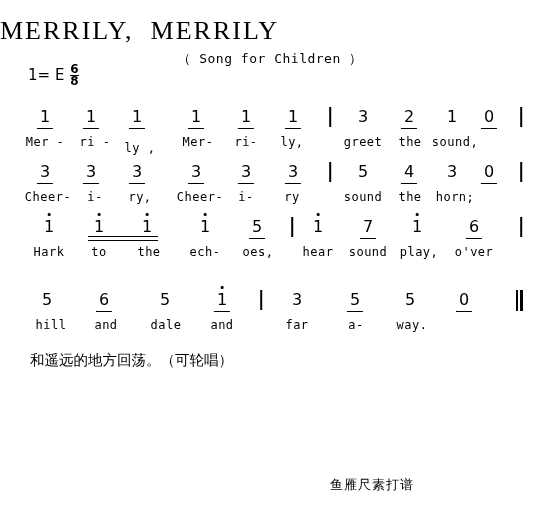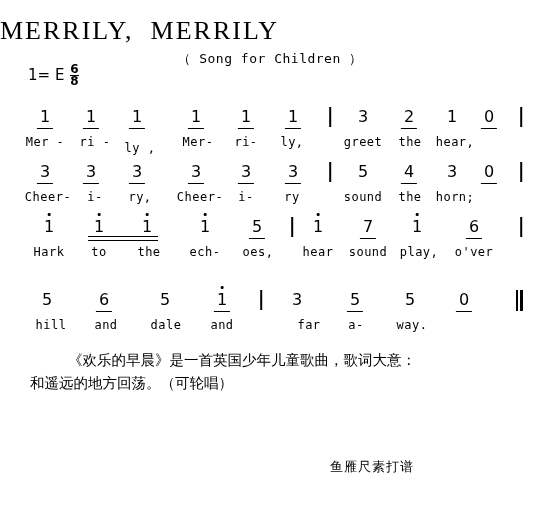--- a/index.html
+++ b/index.html
@@ -177,21 +177,21 @@
     line-height: 23px;
   }
   .notes-block p { margin: 0; white-space: pre; }
   .nb-line-1 { text-indent: 38px; }
   .nb-line-2 { text-indent: 28px; }
   .nb-line-3 { text-indent: 0px; }
 
   .signature {
     position: absolute;
     left: 330px;
-    top: 458px;
+    top: 476px;
     font-family: "DejaVu Sans", sans-serif;
     font-size: 13px;
     letter-spacing: 1px;
     white-space: pre;
   }
 </style>
 </head>
 <body>
 
 <div class="sheet-title">MERRILY,  MERRILY</div>
@@ -224,21 +224,21 @@
       </div>
       <div class="lyrics-row">
         <div class="lyric" style="left: 45px;">Mer -</div>
         <div class="lyric" style="left: 95px;">ri -</div>
         <div class="lyric" style="left: 140px; margin-top: 6px;">ly ,</div>
         <div class="lyric" style="left: 198px; text-align: right;">Mer-</div>
         <div class="lyric" style="left: 246px;">ri-</div>
         <div class="lyric" style="left: 292px;">ly,</div>
         <div class="lyric" style="left: 363px;">greet</div>
         <div class="lyric" style="left: 410px;">the</div>
-        <div class="lyric" style="left: 455px;">hear,</div>
+        <div class="lyric" style="left: 455px;">sound,</div>
       </div>
     </div>
     <div class="staff" style="top: 159px;">
       <div class="notes-row">
         <div class="note beam1" style="left: 45px; top: 4px;"><span class="glyph">3</span></div>
         <div class="note beam1" style="left: 91px; top: 4px;"><span class="glyph">3</span></div>
         <div class="note beam1" style="left: 137px; top: 4px;"><span class="glyph">3</span></div>
         <div class="note beam1" style="left: 196px; top: 4px;"><span class="glyph">3</span></div>
         <div class="note beam1" style="left: 246px; top: 4px;"><span class="glyph">3</span></div>
         <div class="note beam1" style="left: 293px; top: 4px;"><span class="glyph">3</span></div>
@@ -305,25 +305,24 @@
         <div class="endbar" style="left: 516px; top: 3px;">
           <div class="thin"></div>
           <div class="thick"></div>
         </div>
       </div>
       <div class="lyrics-row">
         <div class="lyric" style="left: 51px;">hill</div>
         <div class="lyric" style="left: 106px;">and</div>
         <div class="lyric" style="left: 166px;">dale</div>
         <div class="lyric" style="left: 222px;">and</div>
-        <div class="lyric" style="left: 297px; margin-left: 12px;">far</div>
+        <div class="lyric" style="left: 297px;">far</div>
         <div class="lyric" style="left: 356px;">a-</div>
         <div class="lyric" style="left: 412px;">way.</div>
       </div>
     </div>
   </div>
 
 <div class="notes-block">
-  <p class="nb-line-1">《欢乐的早晨》是一首英国少年儿童歌曲，歌词大意：</p>
   <p class="nb-line-3">和遥远的地方回荡。（可轮唱）</p>
 </div>
 
 <div class="signature">鱼雁尺素打谱</div>
 
 </body></html>

